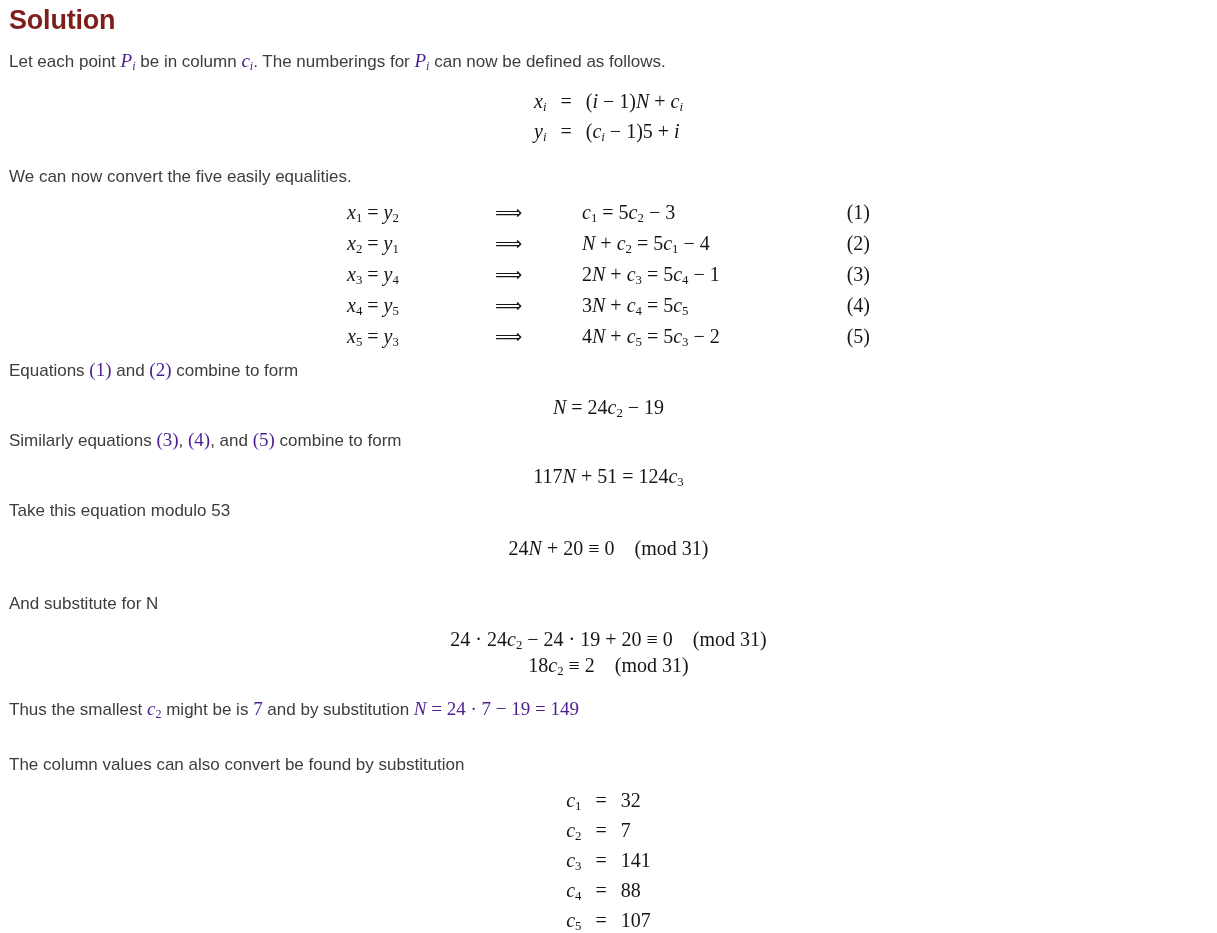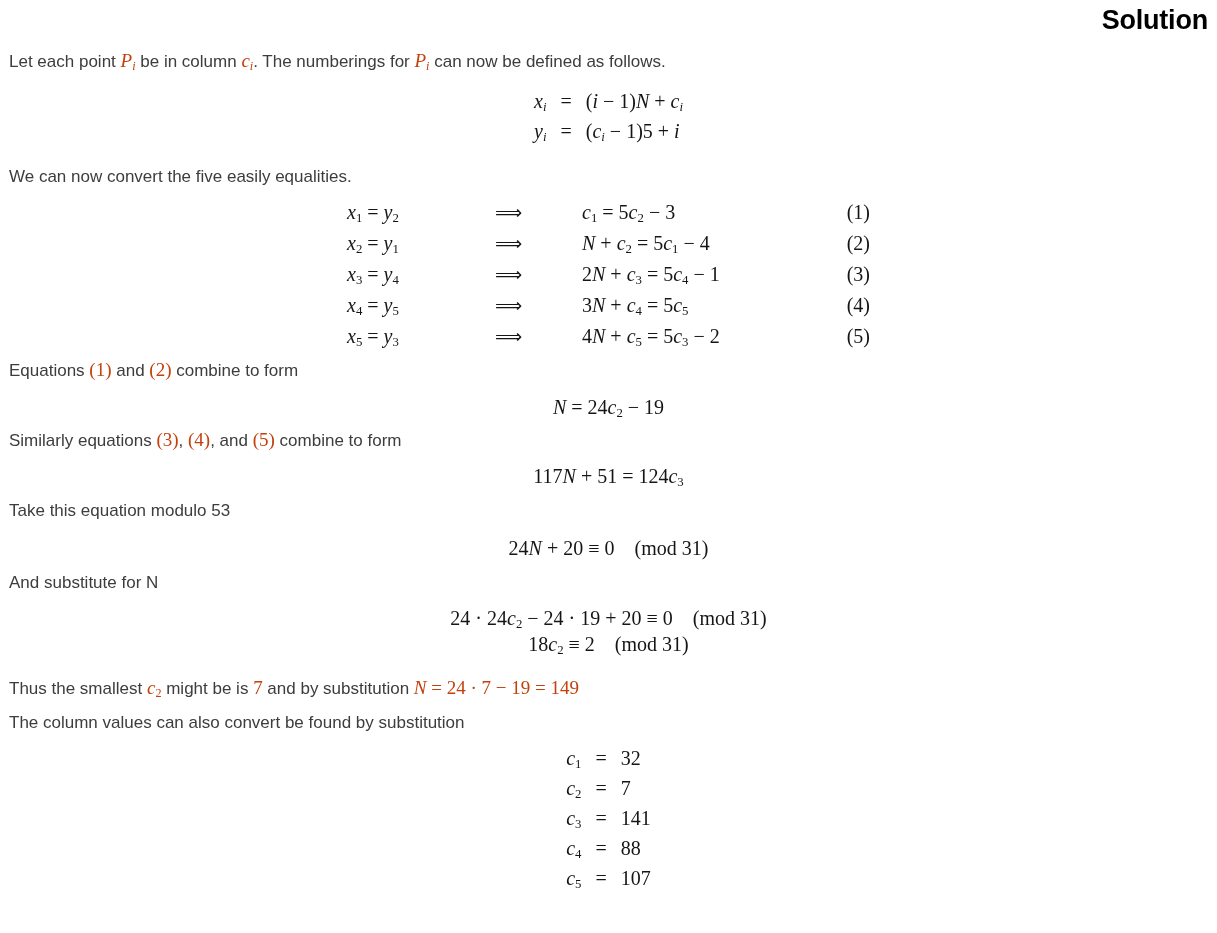--- a/index.html
+++ b/index.html
@@ -1,25 +1,25 @@
 <!DOCTYPE html>
 <html><head>
 <meta charset="utf-8">
 <style>
   html,body{margin:0;padding:0;background:#ffffff;}
   body{width:1217px;height:933px;overflow:hidden;font-family:"Liberation Sans",sans-serif;color:#3d3d3d;}
   main{display:flex;flex-direction:column;padding:5px 9px 0 9px;box-sizing:border-box;}
 
-  .title{font-size:27px;line-height:30px;font-weight:700;color:#000000;margin:0;
-         font-family:"Liberation Sans",sans-serif;letter-spacing:-0.2px;text-align:right;}
+  .title{font-size:27px;line-height:30px;font-weight:700;color:#7f1d1d;margin:0;
+         font-family:"Liberation Sans",sans-serif;letter-spacing:-0.2px;}
 
   .para{font-size:17px;line-height:24px;margin:0;color:#3d3d3d;}
 
   
-  .im{font-family:"Liberation Serif",serif;font-size:19px;color:#c2410c;white-space:pre;}
+  .im{font-family:"Liberation Serif",serif;font-size:19px;color:#4c1d95;white-space:pre;}
   .im i, .dm i, .eqsys i, .alg i{font-style:italic;font-family:"Liberation Serif",serif;}
 
   
   .sb{font-size:0.64em;vertical-align:-0.27em;line-height:0;letter-spacing:0;}
 
   
   .dm{font-family:"Liberation Serif",serif;font-size:20px;line-height:26px;color:#151515;
       text-align:center;margin:0;white-space:pre;}
 
   
@@ -34,21 +34,21 @@
   .eqsys{display:grid;grid-template-columns:88px 147px 210px 78px;width:fit-content;
          margin-left:auto;margin-right:auto;font-family:"Liberation Serif",serif;font-size:20px;
          line-height:31px;color:#151515;white-space:pre;}
   .eqsys .sl{text-align:left;}
   .eqsys .sa{text-align:center;font-family:"DejaVu Sans","DejaVu Serif",serif;font-size:19px;}
   .eqsys .sr{text-align:left;}
   .eqsys .sn{text-align:right;}
 
   
   .m6{margin-top:6px;}  .m8{margin-top:8px;}  .m10{margin-top:10px;} .m11{margin-top:11px;}
-  .m12{margin-top:12px;} .m13{margin-top:10px;} .m14{margin-top:14px;} .m19{margin-top:19px;}
+  .m12{margin-top:12px;} .m13{margin-top:31px;} .m14{margin-top:14px;} .m19{margin-top:19px;}
   .m22{}
 </style>
 </head>
 <body>
 
 <main>
   <h1 class="title">Solution</h1>
 
   <p class="para m14">Let each point <span class="im"><i>P</i><span class="sb"><i>i</i></span></span> be in column <span class="im"><i>c</i><span class="sb"><i>i</i></span></span>. The numberings for <span class="im"><i>P</i><span class="sb"><i>i</i></span></span> can now be defined as follows.</p>
 

